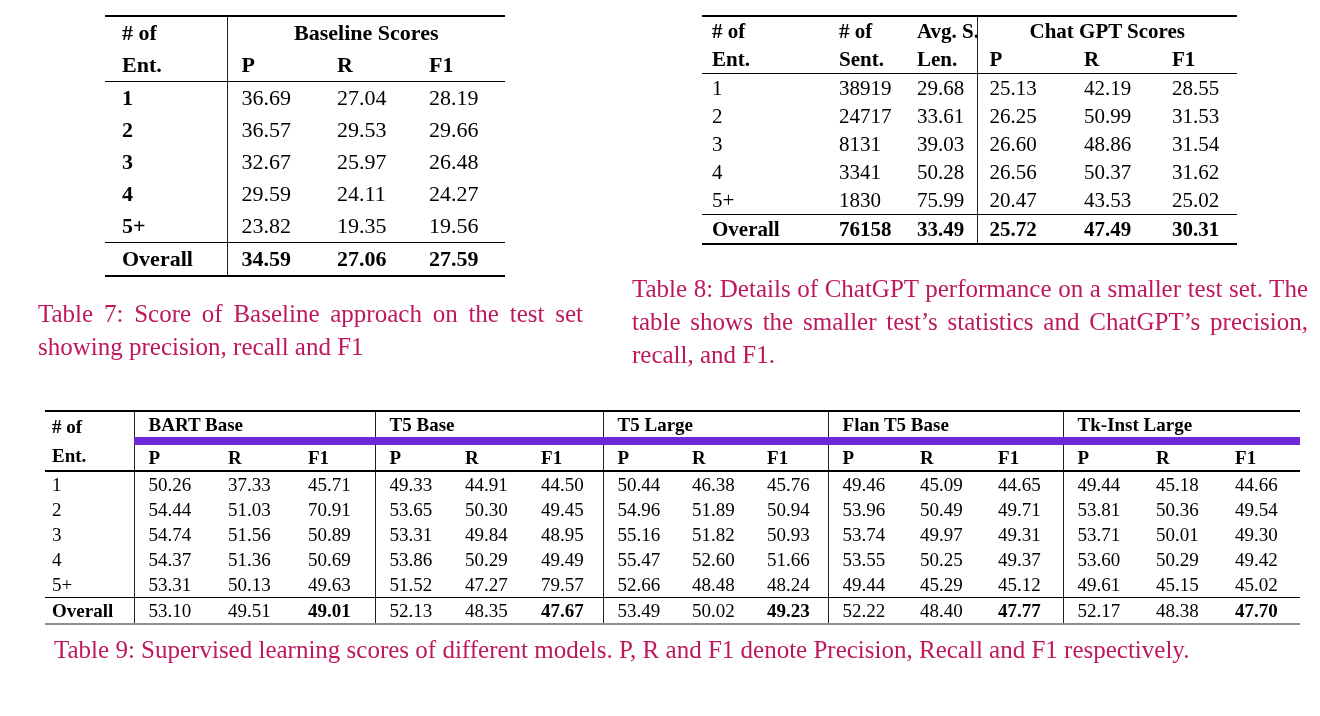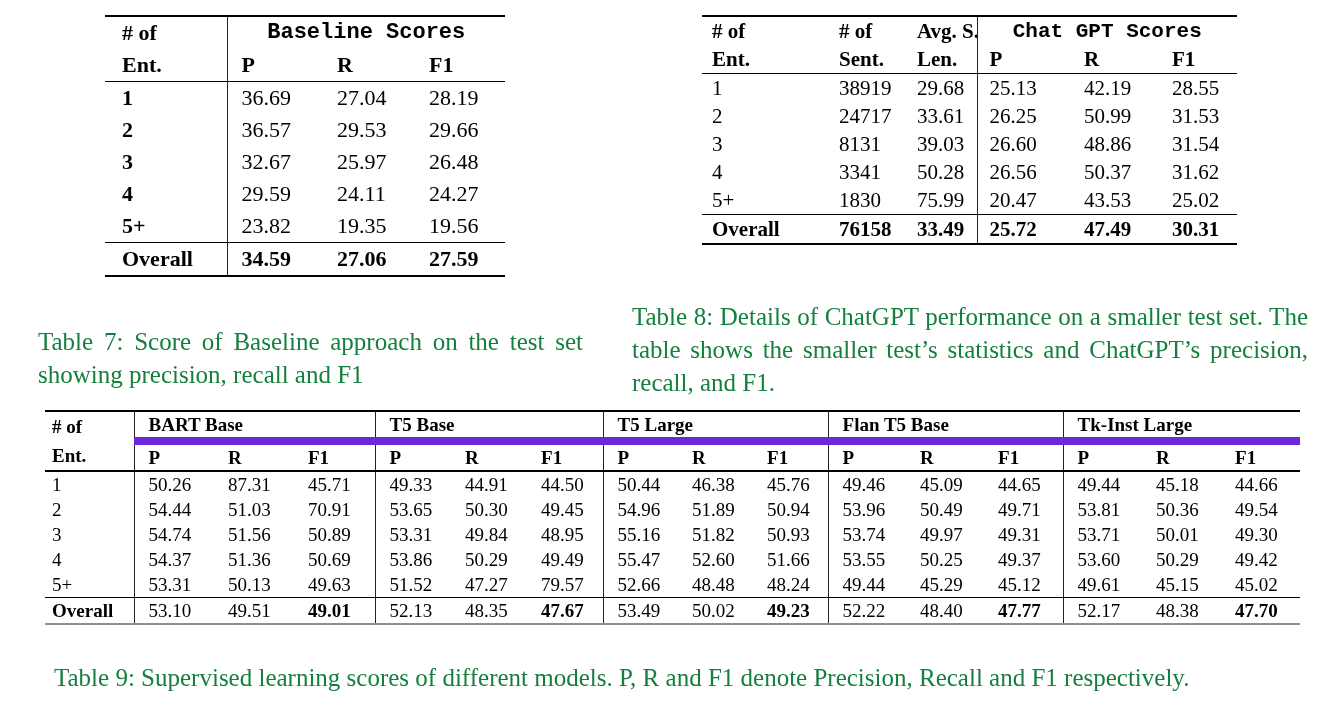--- a/index.html
+++ b/index.html
@@ -2,21 +2,21 @@
 <html><head>
 <meta charset="utf-8">
 <style>
   html,body{margin:0;padding:0;background:#ffffff;}
   .page{position:relative;width:1320px;height:716px;background:#ffffff;overflow:hidden;
         font-family:"Liberation Serif",serif;color:#000;}
   .abs{position:absolute;}
   table.t{border-collapse:collapse;table-layout:fixed;}
   table.t td{white-space:nowrap;overflow:hidden;vertical-align:middle;}
   .b{font-weight:bold;}
-  .ctr{text-align:center;font-family:Liberation Mono, monospace;}
+  .ctr{text-align:center;}
 
   
   .t7{left:105px;top:15px;width:400px;font-size:22px;line-height:28px;
       border-top:2px solid #000;border-bottom:2px solid #000;}
   .t7 td{padding:2px 0;}
   .t7 .c1{padding-left:17px;}
   .t7 .sc{padding-left:14px;}
   .t7 .vl{border-left:1.5px solid #222;}
   .t7 tr.sep td{border-bottom:1.5px solid #000;}
   .t7 tr.ovr td{border-top:1.5px solid #000;font-weight:bold;}
@@ -36,21 +36,21 @@
       border-top:2px solid #000;border-bottom:2.5px solid #8f8f8f;}
   .t9 td{padding:2px 0;}
   .t9 .c1{padding-left:7px;}
   .t9 .sc{padding-left:14px;}
   .t9 .vl{border-left:1.5px solid #222;}
   .t9 tr.mh td.gm{border-bottom:8px solid #6d28d9;}
   .t9 tr.sep td{border-bottom:2px solid #000;}
   .t9 tr.ovr td{border-top:1.5px solid #000;}
 
   
-  .caption{position:absolute;font-size:25px;line-height:33px;text-align:justify;color:#15803d;margin-top:28px;}
+  .caption{position:absolute;font-size:25px;line-height:33px;text-align:justify;color:#be185d;}
   .cap7{left:38px;top:297px;width:545px;font-family:Liberation Serif, serif;}
   .cap8{left:632px;top:272px;width:676px;}
   .cap9{left:54px;top:633px;width:1274px;}
 </style>
 </head>
 <body>
 
 <div class="page">
 
   <table class="t t7 abs">
@@ -229,21 +229,21 @@
       <td class="b vl sc">P</td>
       <td class="b sc">R</td>
       <td class="b sc">F1</td>
       <td class="b vl sc">P</td>
       <td class="b sc">R</td>
       <td class="b sc">F1</td>
     </tr>
     <tr>
       <td class="c1">1</td>
       <td class="vl sc">50.26</td>
-      <td class="sc">87.31</td>
+      <td class="sc">37.33</td>
       <td class="sc">45.71</td>
       <td class="vl sc">49.33</td>
       <td class="sc">44.91</td>
       <td class="sc">44.50</td>
       <td class="vl sc">50.44</td>
       <td class="sc">46.38</td>
       <td class="sc">45.76</td>
       <td class="vl sc">49.46</td>
       <td class="sc">45.09</td>
       <td class="sc">44.65</td>

